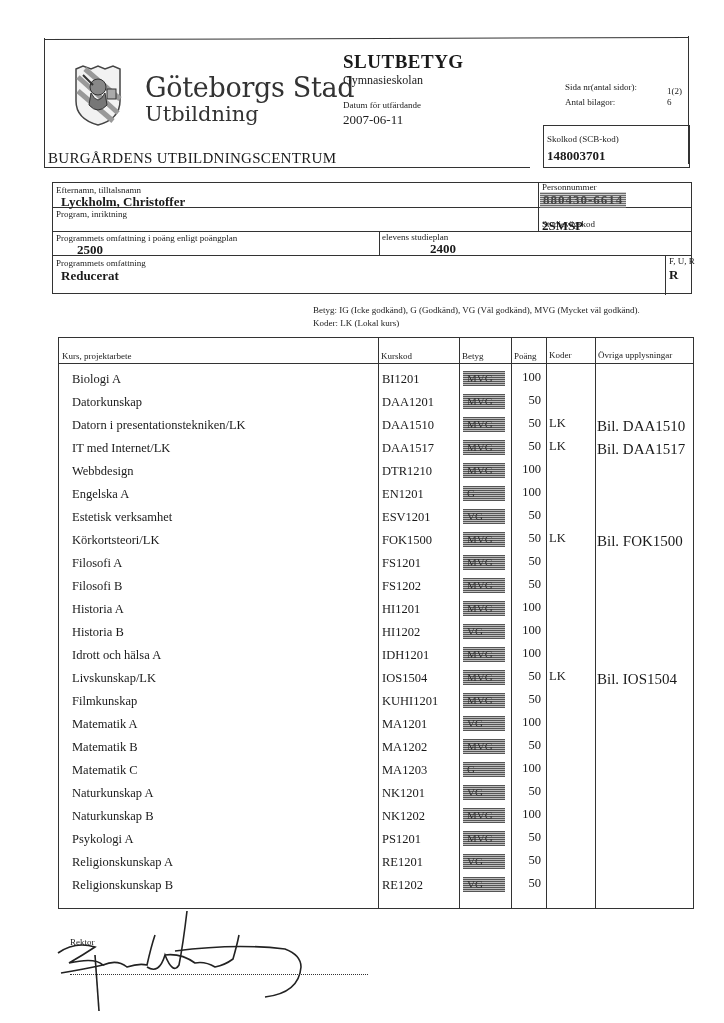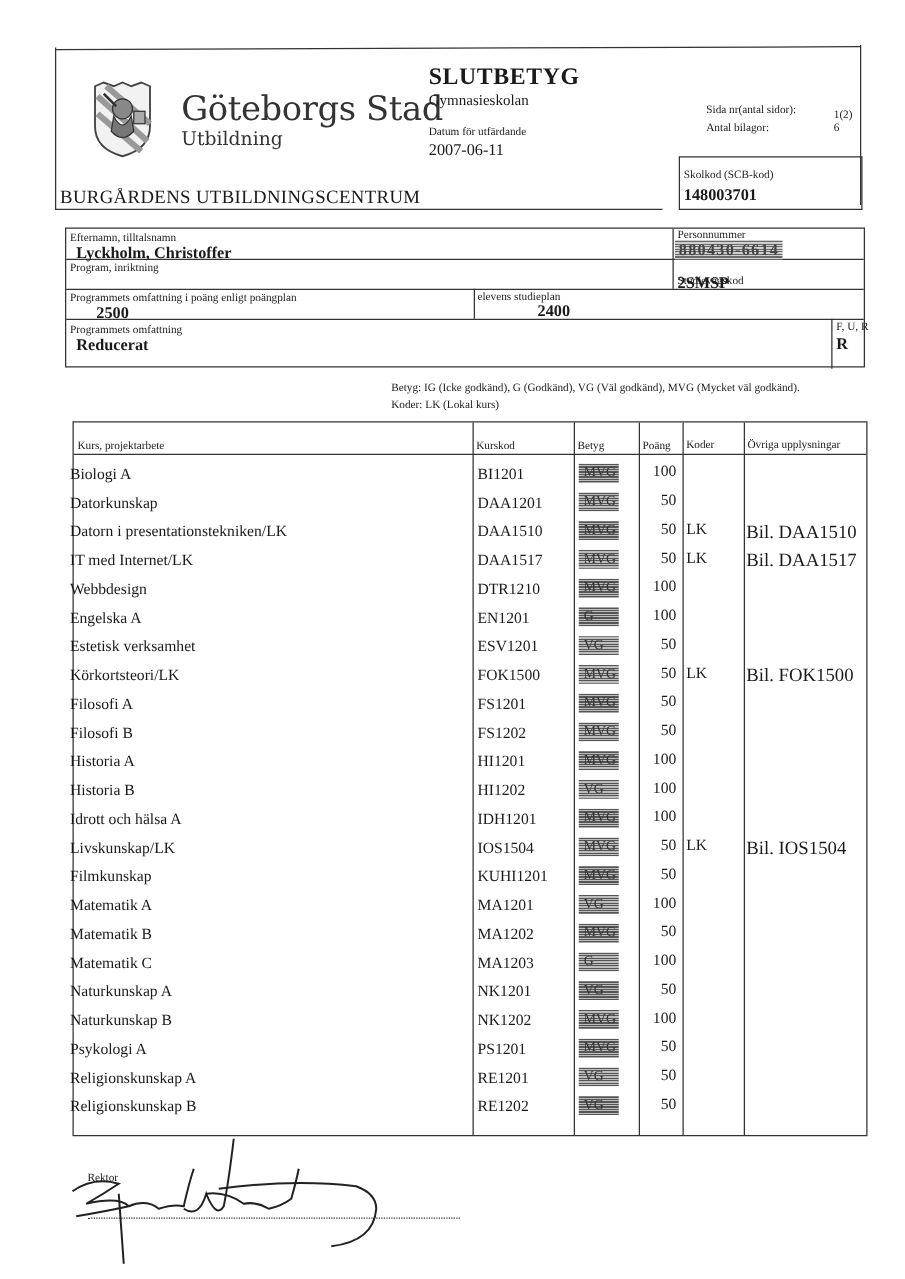--- a/index.html
+++ b/index.html
@@ -6,38 +6,38 @@
     body { width: 724px; height: 1023px; position: relative; overflow: hidden;
            font-family: "Liberation Serif", serif; color: #1a1a1a; }
     .abs { position: absolute; }
     .box { position: absolute; border: 1px solid #333; box-sizing: border-box; }
     .hl { position: absolute; height: 0; border-top: 1px solid #333; }
     .vl { position: absolute; width: 0; border-left: 1px solid #333; }
     .lbl { font-size: 9px; color: #222; position: absolute; white-space: nowrap; }
     .val { font-size: 13px; font-weight: bold; position: absolute; white-space: nowrap; }
     .logo-wrap { left: 73px; top: 63px; width: 50px; height: 64px; }
     .brand1 { left: 145px; top: 72px; font-size: 27px; font-family: "DejaVu Serif", serif; color: #333; letter-spacing: -0.3px; }
-    .brand2 { left: 145px; top: 102px; font-size: 15px; font-family: "DejaVu Serif", serif; color: #333; }
+    .brand2 { left: 145px; top: 102px; font-size: 21px; font-family: "DejaVu Serif", serif; color: #333; }
     .title { left: 343px; top: 51px; font-size: 19px; font-weight: bold; letter-spacing: 0.5px; }
     .subtitle { left: 343px; top: 73px; font-size: 12px; }
     .datelbl { left: 343px; top: 100px; font-size: 9px; }
     .dateval { left: 343px; top: 112px; font-size: 13px; }
     .pagelbl { left: 565px; top: 82px; font-size: 9px; }
     .pageval { left: 667px; top: 86px; font-size: 9px; }
     .biliglbl { left: 565px; top: 97px; font-size: 9px; }
     .biligval { left: 667px; top: 97px; font-size: 9px; }
     .schoolname { left: 48px; top: 150px; font-size: 15px; letter-spacing: 0.3px; }
     .pnr { background: repeating-linear-gradient(0deg, #6a6a6a 0 1px, #cfcfcf 1px 2px); color: #444; padding: 0 3px; letter-spacing: 1px; }
 
     
     .th { font-size: 9px; position: absolute; white-space: nowrap; }
     .row { position: absolute; left: 0; width: 100%; height: 23px; }
-    .c-name { position: absolute; left: 55px; font-size: 12.5px; top: 4px; white-space: nowrap; }
+    .c-name { position: absolute; left: 71px; font-size: 12.5px; top: 4px; white-space: nowrap; }
     .c-code { position: absolute; left: 381px; font-size: 12.5px; top: 4px; white-space: nowrap; }
-    .c-grade { position: absolute; left: 462px; top: 3px; width: 32px; height: 15px;
+    .c-grade { position: absolute; left: 462px; top: 3px; width: 42px; height: 15px;
                background: repeating-linear-gradient(0deg, #555 0 1px, #bdbdbd 1px 2px);
                font-size: 11px; color: #333; padding-left: 4px; box-sizing: border-box; line-height: 15px; }
     .c-points { position: absolute; left: 510px; width: 30px; text-align: right; font-size: 12.5px; top: 2px; }
     .c-koder { position: absolute; left: 548px; font-size: 12.5px; top: 2px; }
     .c-note { position: absolute; left: 596px; font-size: 15px; top: 4px; white-space: nowrap; }
 
     .legend { left: 313px; font-size: 9px; white-space: nowrap; }
     .rektor { left: 70px; top: 937px; font-size: 9px; }
     .sigline { left: 70px; top: 974px; width: 298px; border-top: 1px dotted #333; height: 0; }
   </style>

